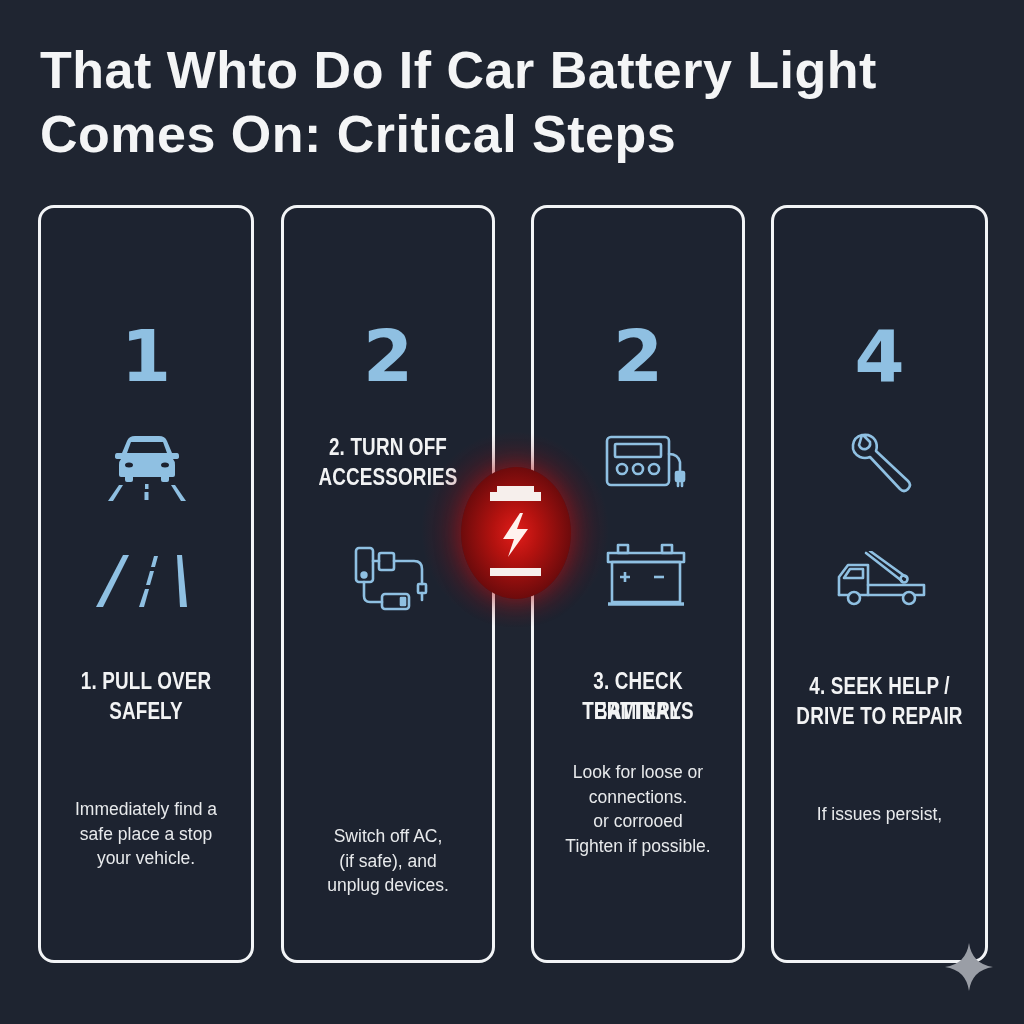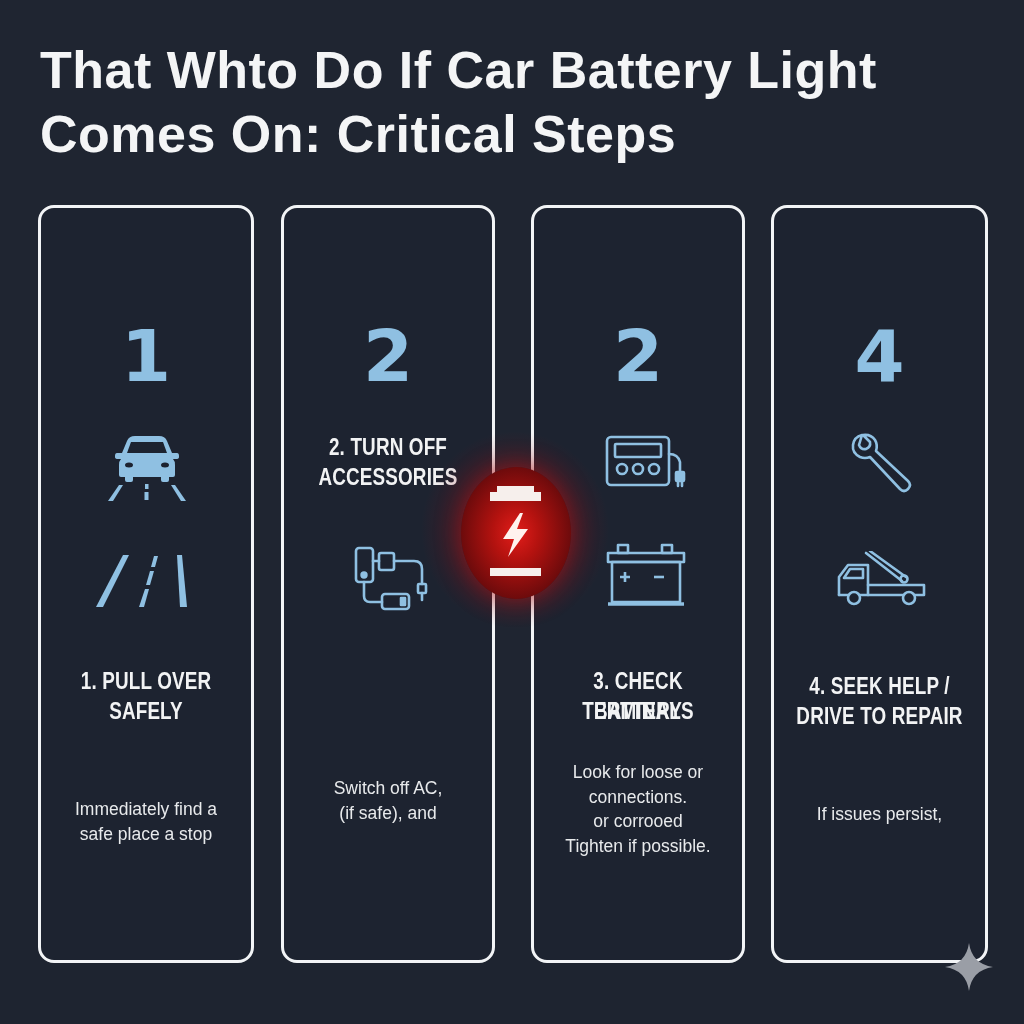--- a/index.html
+++ b/index.html
@@ -105,20 +105,21 @@
         </g>
       </svg>
     </div>
 
     <div class="heading" style="top:458px;">1. PULL OVER</div>
     <div class="heading" style="top:488px;">SAFELY</div>
 
     <div class="desc" style="top:556px;margin-top:33px;">
       <div>Immediately find a</div>
       <div>safe place a stop</div>
+      <div>your vehicle.</div>
     </div>
   </div>
 
   <div class="card card-2">
     <div class="step-num">2</div>
 
     <div class="heading" style="top:224px;">2. TURN OFF</div>
     <div class="heading" style="top:254px;">ACCESSORIES</div>
 
     <div class="icon" style="left:68px; top:336px;">
@@ -131,23 +132,24 @@
           <rect x="49" y="54" width="4" height="7" fill="#8fc0e2"></rect>
           <rect x="27" y="9" width="15" height="17" rx="2"></rect>
           <path d="M21 17 L27 17"></path>
           <path d="M42 17 L62 17 Q70 17 70 25 L70 40"></path>
           <rect x="66" y="40" width="8" height="9" rx="1"></rect>
           <path d="M70 49 L70 56"></path>
         </g>
       </svg>
     </div>
 
-    <div class="desc" style="top:568px;">
+    <div class="desc" style="top:616px;">
       <div>Switch off AC,</div>
       <div>(if safe), and</div>
+      <div>unplug devices.</div>
     </div>
   </div>
 
   <div class="card card-3">
     <div class="step-num">2</div>
 
     <div class="icon" style="left:70px; top:226px;">
       <svg width="90" height="56" viewBox="0 0 90 56">
         <g fill="none" stroke="#8fc0e2" stroke-width="2.6" stroke-linecap="round" stroke-linejoin="round">
           <rect x="3" y="3" width="62" height="48" rx="4"></rect>

